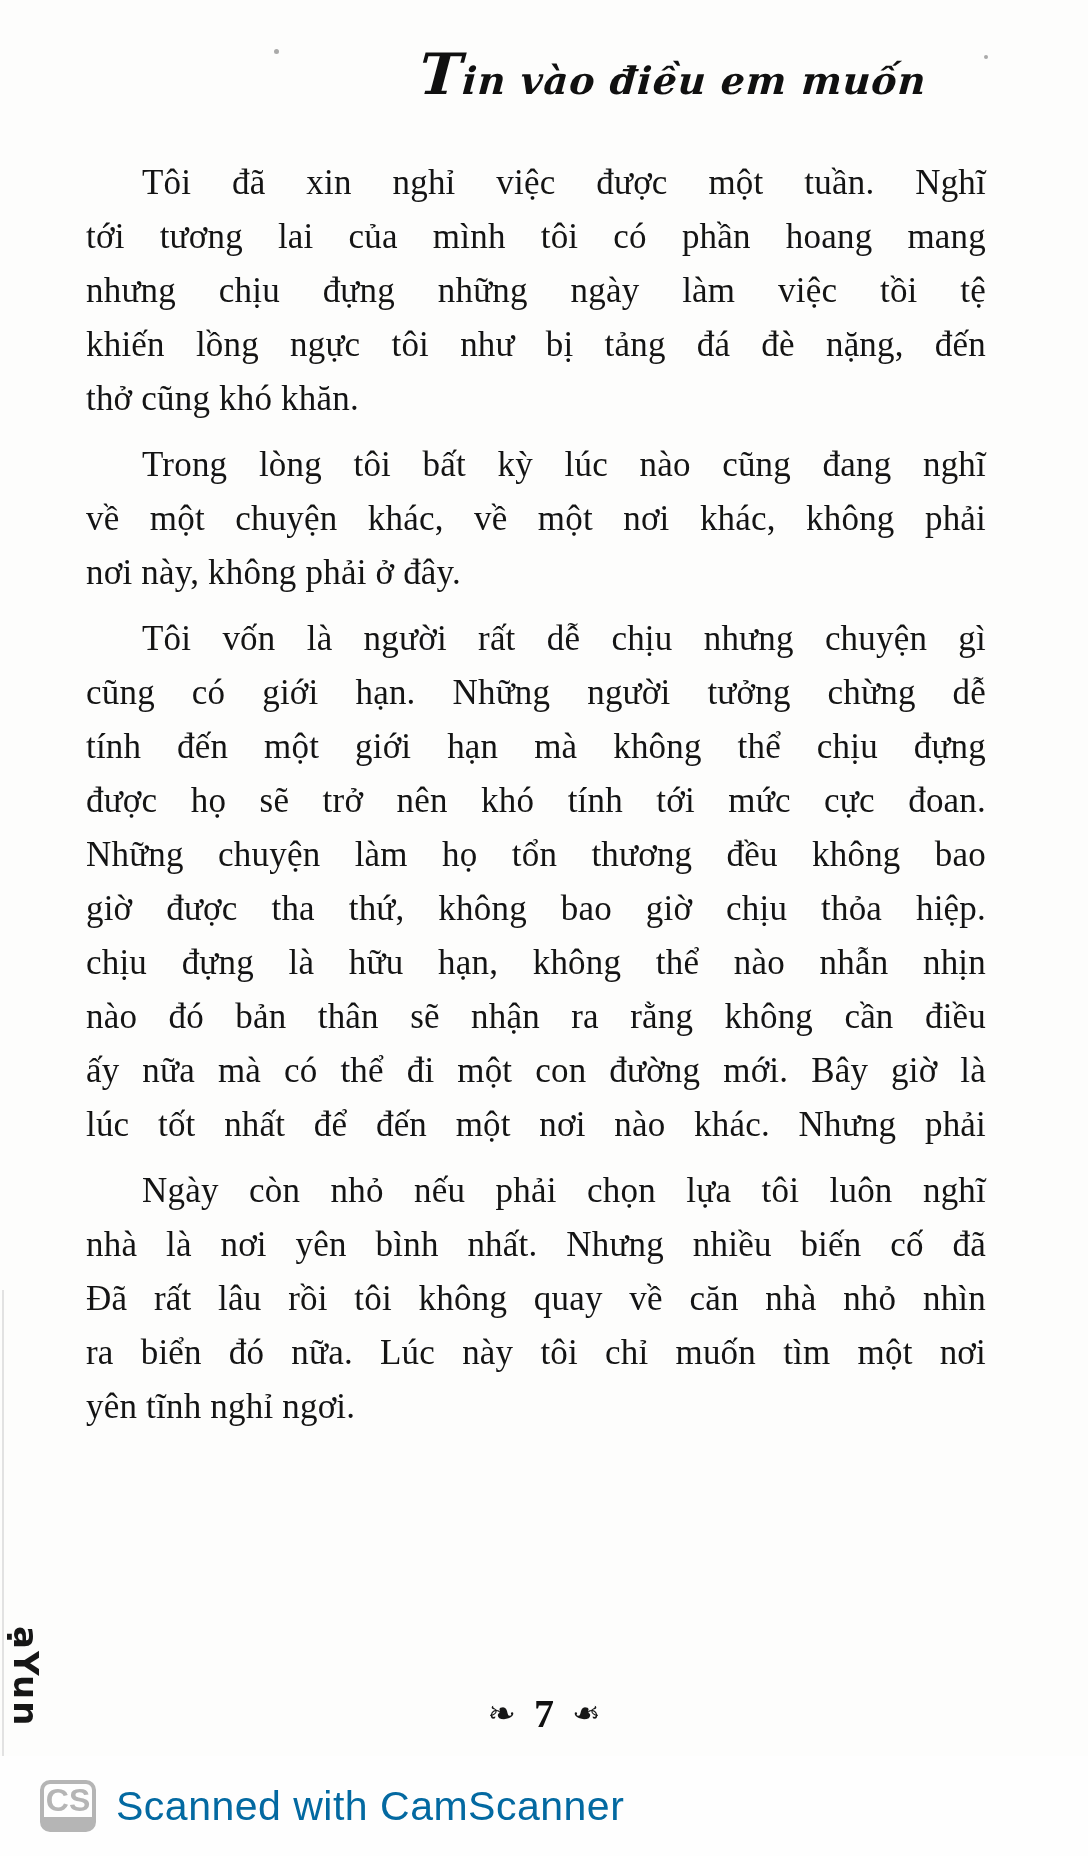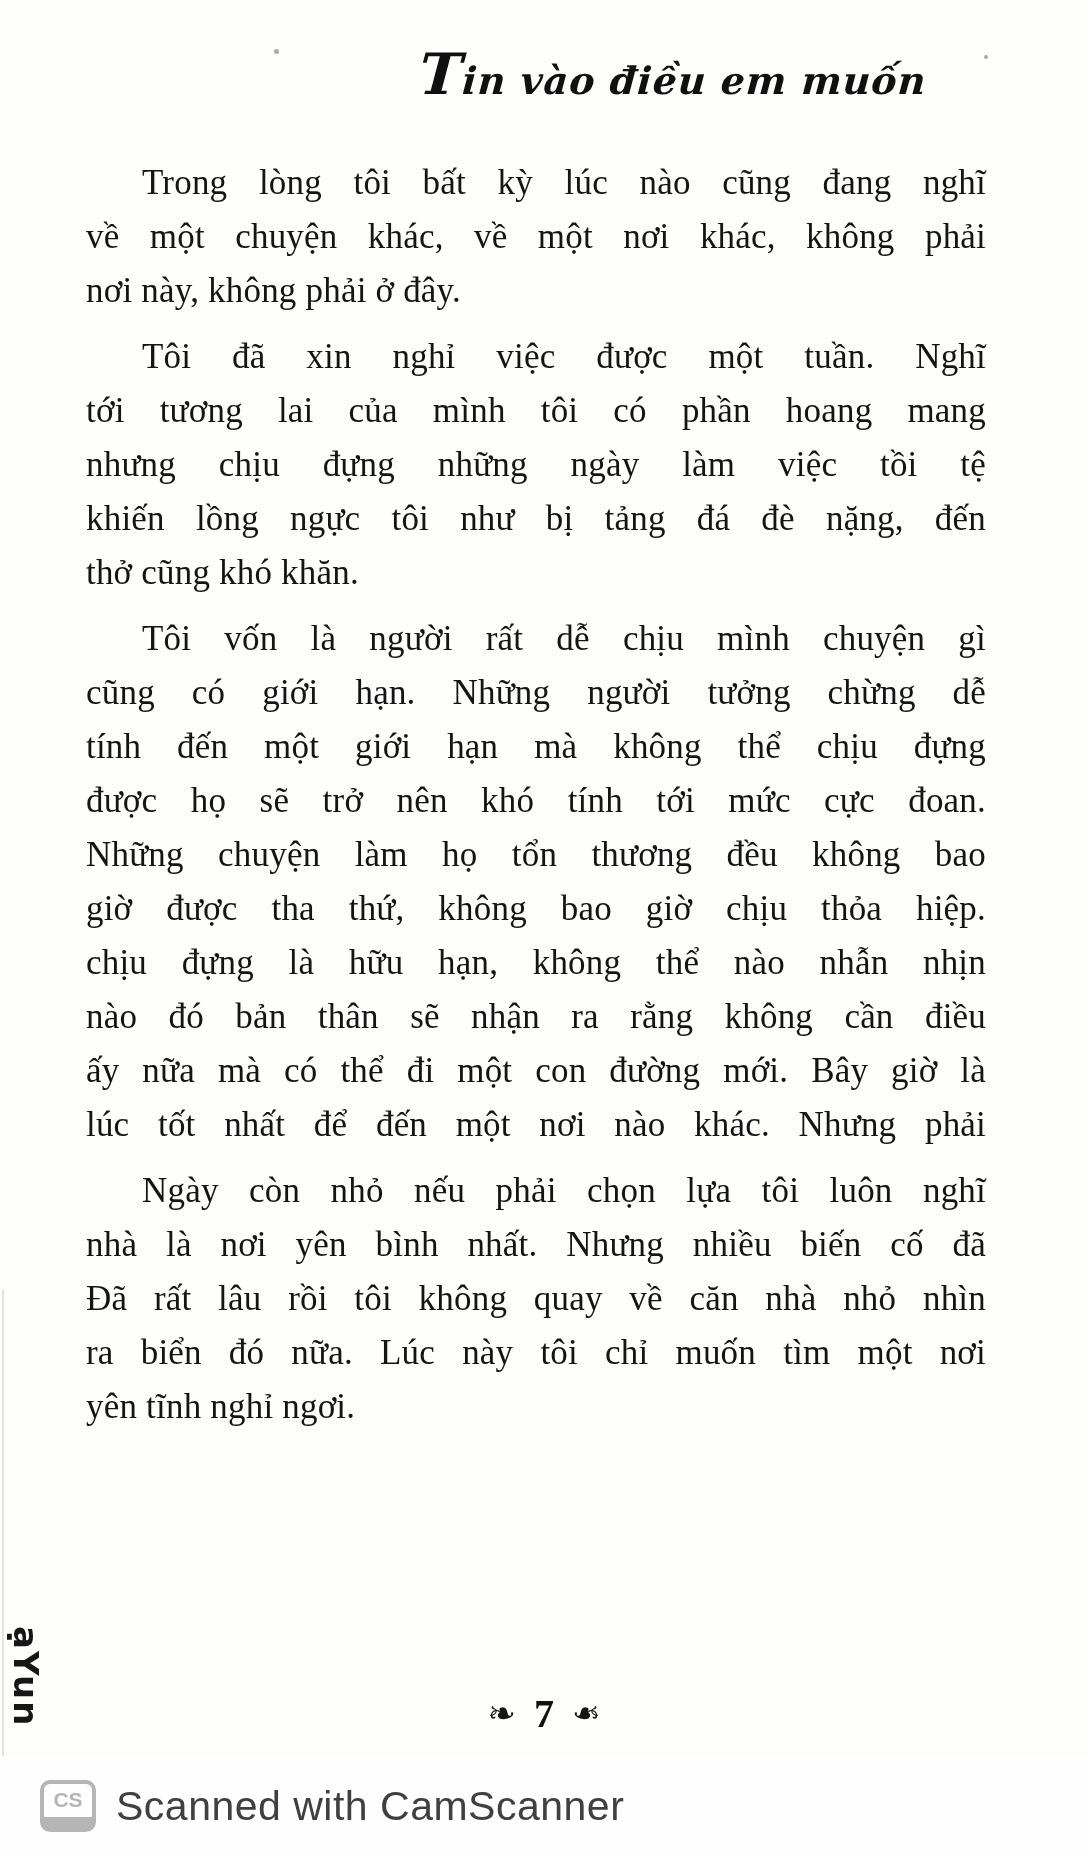--- a/index.html
+++ b/index.html
@@ -133,70 +133,70 @@
     height: 44px;
     border: 4px solid #b5b5b5;
     border-radius: 10px;
     background: #fefefe;
     flex: 0 0 auto;
   }
   .cs-logo .cs-letters {
     display: block;
     text-align: center;
     font-weight: bold;
-    font-size: 21px;
+    font-size: 32px;
     line-height: 32px;
     letter-spacing: 0;
     color: #b5b5b5;
   }
   .cs-logo .cs-base {
     position: absolute;
     left: -1px;
     right: -1px;
     bottom: -1px;
     height: 12px;
     background: #b5b5b5;
     border-radius: 0 0 6px 6px;
   }
   .scan-label {
     font-size: 41px;
-    color: #404040;
+    color: #0369a1;
     letter-spacing: 0.5px;
     white-space: nowrap;
   }
 </style>
 </head>
 <body>
 
 <div class="page">
 
   <div class="speck s1"></div>
   <div class="speck s2"></div>
   <div class="edge-line"></div>
 
   <div class="running-header">Tin vào điều em muốn</div>
 
   <div class="body-block">
-
-    <div class="paragraph">
-      <div class="line first">Trong lòng tôi bất kỳ lúc nào cũng đang nghĩ</div>
-      <div class="line">về một chuyện khác, về một nơi khác, không phải</div>
-      <div class="line last">nơi này, không phải ở đây.</div>
-    </div>
 
     <div class="paragraph">
       <div class="line first">Tôi đã xin nghỉ việc được một tuần. Nghĩ</div>
       <div class="line">tới tương lai của mình tôi có phần hoang mang</div>
       <div class="line">nhưng chịu đựng những ngày làm việc tồi tệ</div>
       <div class="line">khiến lồng ngực tôi như bị tảng đá đè nặng, đến</div>
       <div class="line last">thở cũng khó khăn.</div>
     </div>
 
     <div class="paragraph">
-      <div class="line first">Tôi vốn là người rất dễ chịu mình chuyện gì</div>
+      <div class="line first">Trong lòng tôi bất kỳ lúc nào cũng đang nghĩ</div>
+      <div class="line">về một chuyện khác, về một nơi khác, không phải</div>
+      <div class="line last">nơi này, không phải ở đây.</div>
+    </div>
+
+    <div class="paragraph">
+      <div class="line first">Tôi vốn là người rất dễ chịu nhưng chuyện gì</div>
       <div class="line">cũng có giới hạn. Những người tưởng chừng dễ</div>
       <div class="line">tính đến một giới hạn mà không thể chịu đựng</div>
       <div class="line">được họ sẽ trở nên khó tính tới mức cực đoan.</div>
       <div class="line">Những chuyện làm họ tổn thương đều không bao</div>
       <div class="line">giờ được tha thứ, không bao giờ chịu thỏa hiệp.</div>
       <div class="line">chịu đựng là hữu hạn, không thể nào nhẫn nhịn</div>
       <div class="line">nào đó bản thân sẽ nhận ra rằng không cần điều</div>
       <div class="line">ấy nữa mà có thể đi một con đường mới. Bây giờ là</div>
       <div class="line">lúc tốt nhất để đến một nơi nào khác. Nhưng phải</div>
     </div>

